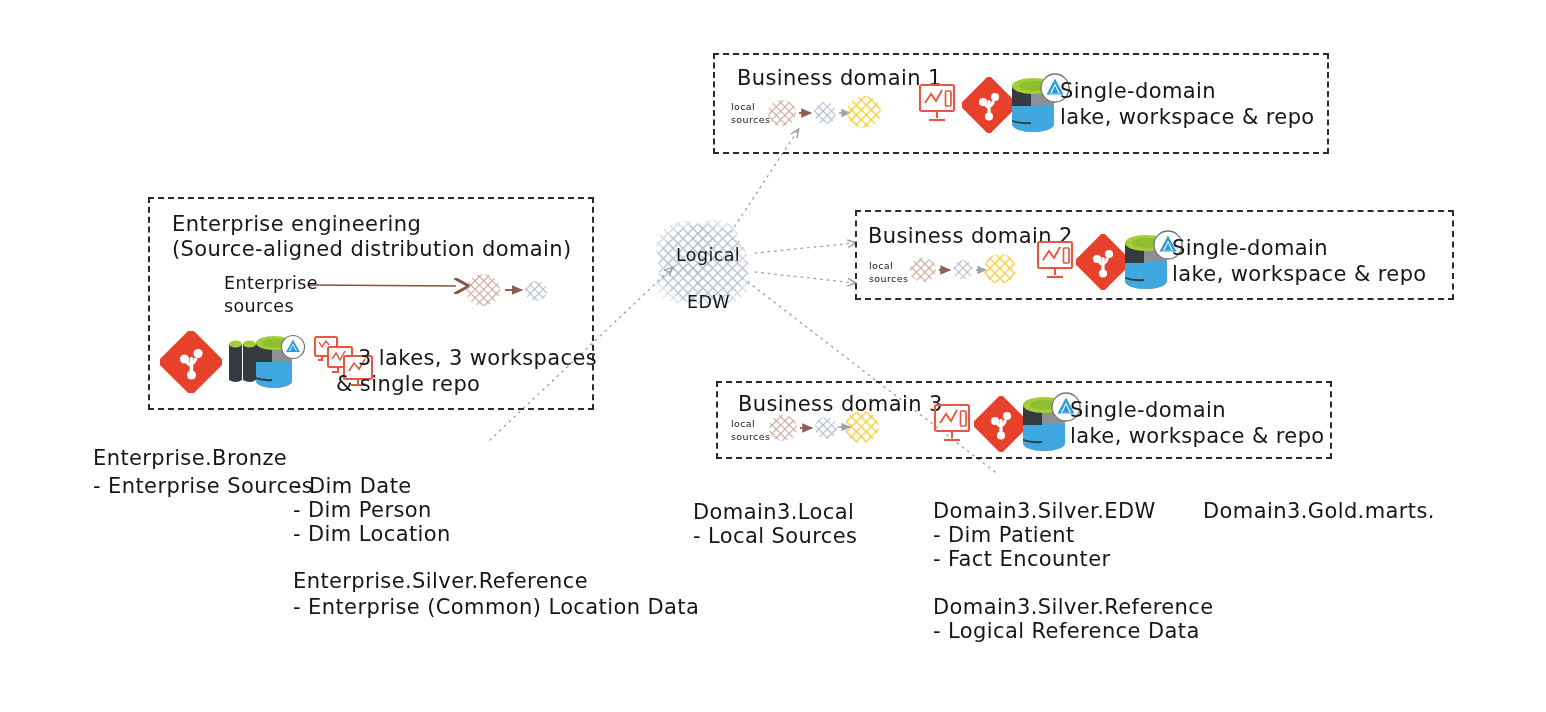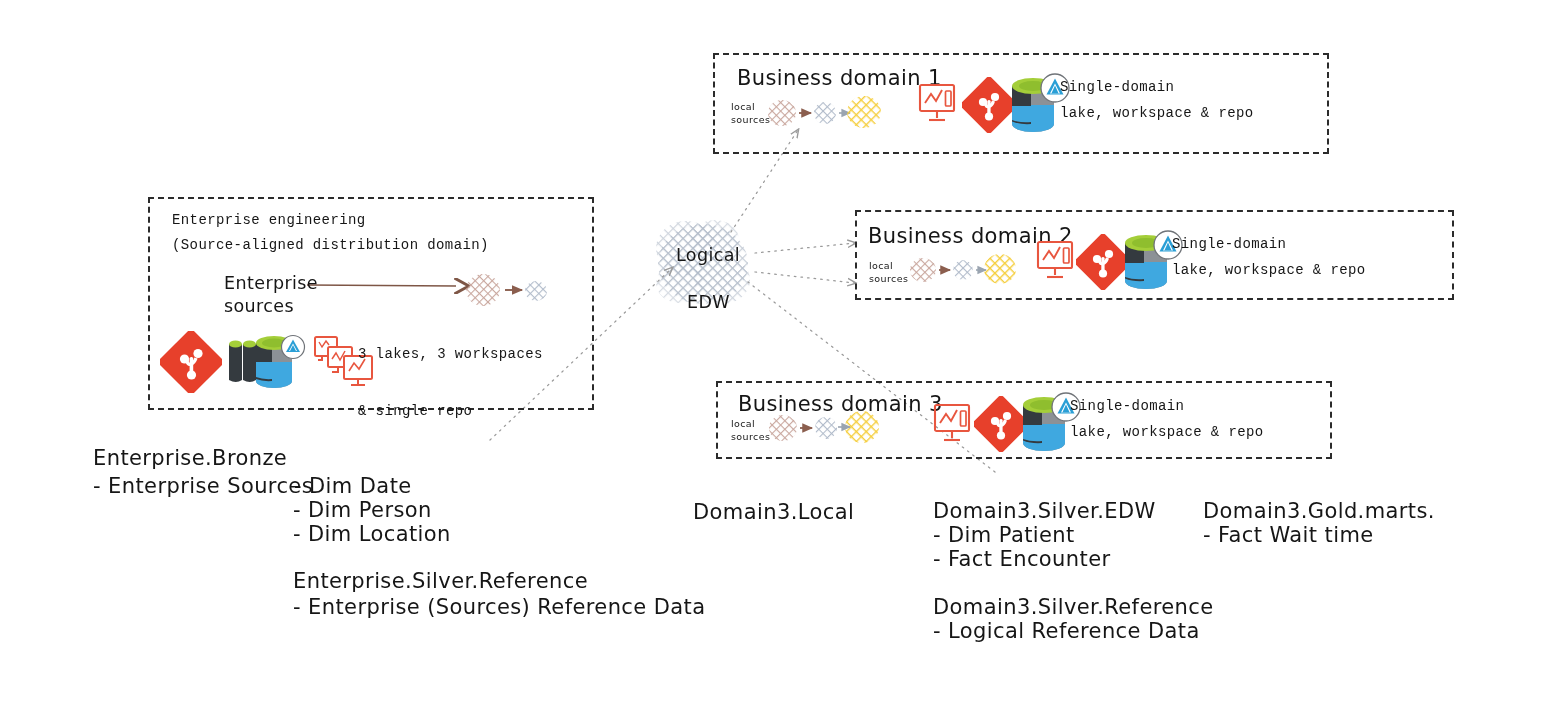--- a/index.html
+++ b/index.html
@@ -26,21 +26,21 @@
   
   .hand {
     font-family: "DejaVu Sans", sans-serif;
     font-weight: 400;
     letter-spacing: 0.4px;
     color: #161616;
     white-space: pre;
   }
   .hand-md  { font-size: 17.5px; }
   .hand-lg  { font-size: 21px; }
-  .hand-xl  { font-size: 14px; font-family: Liberation Mono, monospace; }
+  .hand-xl  { font-size: 21px; }
   .hand-tiny{ font-size: 9.5px; line-height: 11.5px; }
 
   .lbl { position: absolute; white-space: pre; }
 
   
   svg.overlay {
     position: absolute; left: 0; top: 0;
     width: 1546px; height: 712px;
     pointer-events: none;
     overflow: visible;
@@ -200,21 +200,21 @@
         <path d="M25 33 v5 h-6"></path>
         <rect x="31" y="22" width="28" height="23" rx="1.5" fill="#ffffff"></rect>
         <path d="M36 37 l5 -8 l5 6 l6 -10" stroke-width="1.6"></path>
         <path d="M45 45 v5"></path>
         <path d="M38 51 h14"></path>
       </g>
     </svg>
   </div>
 
   <div class="lbl hand hand-xl" style="left:358px; top:346px;">3 lakes, 3 workspaces</div>
-  <div class="lbl hand hand-xl" style="left:358px; top:372px;margin-top:31px;">&amp; single repo</div>
+  <div class="lbl hand hand-xl" style="left:336px; top:372px;">&amp; single repo</div>
 
   <div class="lbl hand hand-md" style="left:676px; top:245px;">Logical</div>
   <div class="lbl hand hand-md" style="left:687px; top:268px;margin-top:24px;">EDW</div>
 
   <div class="domain-box" style="left:713px; top:53px; width:616px; height:101px;"></div>
   <div class="lbl hand hand-lg" style="left:737px; top:66px;">Business domain 1</div>
   <div class="lbl hand hand-tiny" style="left:731px; top:101px;">local</div>
   <div class="lbl hand hand-tiny" style="left:731px; top:114px;">sources</div>
 
   <div class="icon" style="left:918px; top:83px; width:42px; height:46px;">
@@ -363,27 +363,27 @@
   <div class="lbl hand hand-xl" style="left:1070px; top:424px;">lake, workspace &amp; repo</div>
 
   <div class="txtblock hand hand-lg" style="left:93px; top:443px;">Enterprise.Bronze</div>
   <div class="txtblock hand hand-lg" style="left:93px; top:471px;">- Enterprise Sources</div>
 
   <div class="txtblock hand hand-lg" style="left:294px; top:471px;">- Dim Date</div>
   <div class="txtblock hand hand-lg" style="left:293px; top:495px;">- Dim Person</div>
   <div class="txtblock hand hand-lg" style="left:293px; top:519px;">- Dim Location</div>
 
   <div class="txtblock hand hand-lg" style="left:293px; top:566px;">Enterprise.Silver.Reference</div>
-  <div class="txtblock hand hand-lg" style="left:293px; top:592px;">- Enterprise (Sources) Reference Data</div>
+  <div class="txtblock hand hand-lg" style="left:293px; top:592px;">- Enterprise (Common) Location Data</div>
 
   <div class="txtblock hand hand-lg" style="left:693px; top:497px;">Domain3.Local</div>
+  <div class="txtblock hand hand-lg" style="left:693px; top:521px;">- Local Sources</div>
 
   <div class="txtblock hand hand-lg" style="left:933px; top:496px;">Domain3.Silver.EDW</div>
   <div class="txtblock hand hand-lg" style="left:933px; top:520px;">- Dim Patient</div>
   <div class="txtblock hand hand-lg" style="left:933px; top:544px;">- Fact Encounter</div>
 
   <div class="txtblock hand hand-lg" style="left:933px; top:592px;">Domain3.Silver.Reference</div>
   <div class="txtblock hand hand-lg" style="left:933px; top:616px;">- Logical Reference Data</div>
 
   <div class="txtblock hand hand-lg" style="left:1203px; top:496px;">Domain3.Gold.marts.</div>
-  <div class="txtblock hand hand-lg" style="left:1203px; top:520px;">- Fact Wait time</div>
 
 </div>
 
 </body></html>

